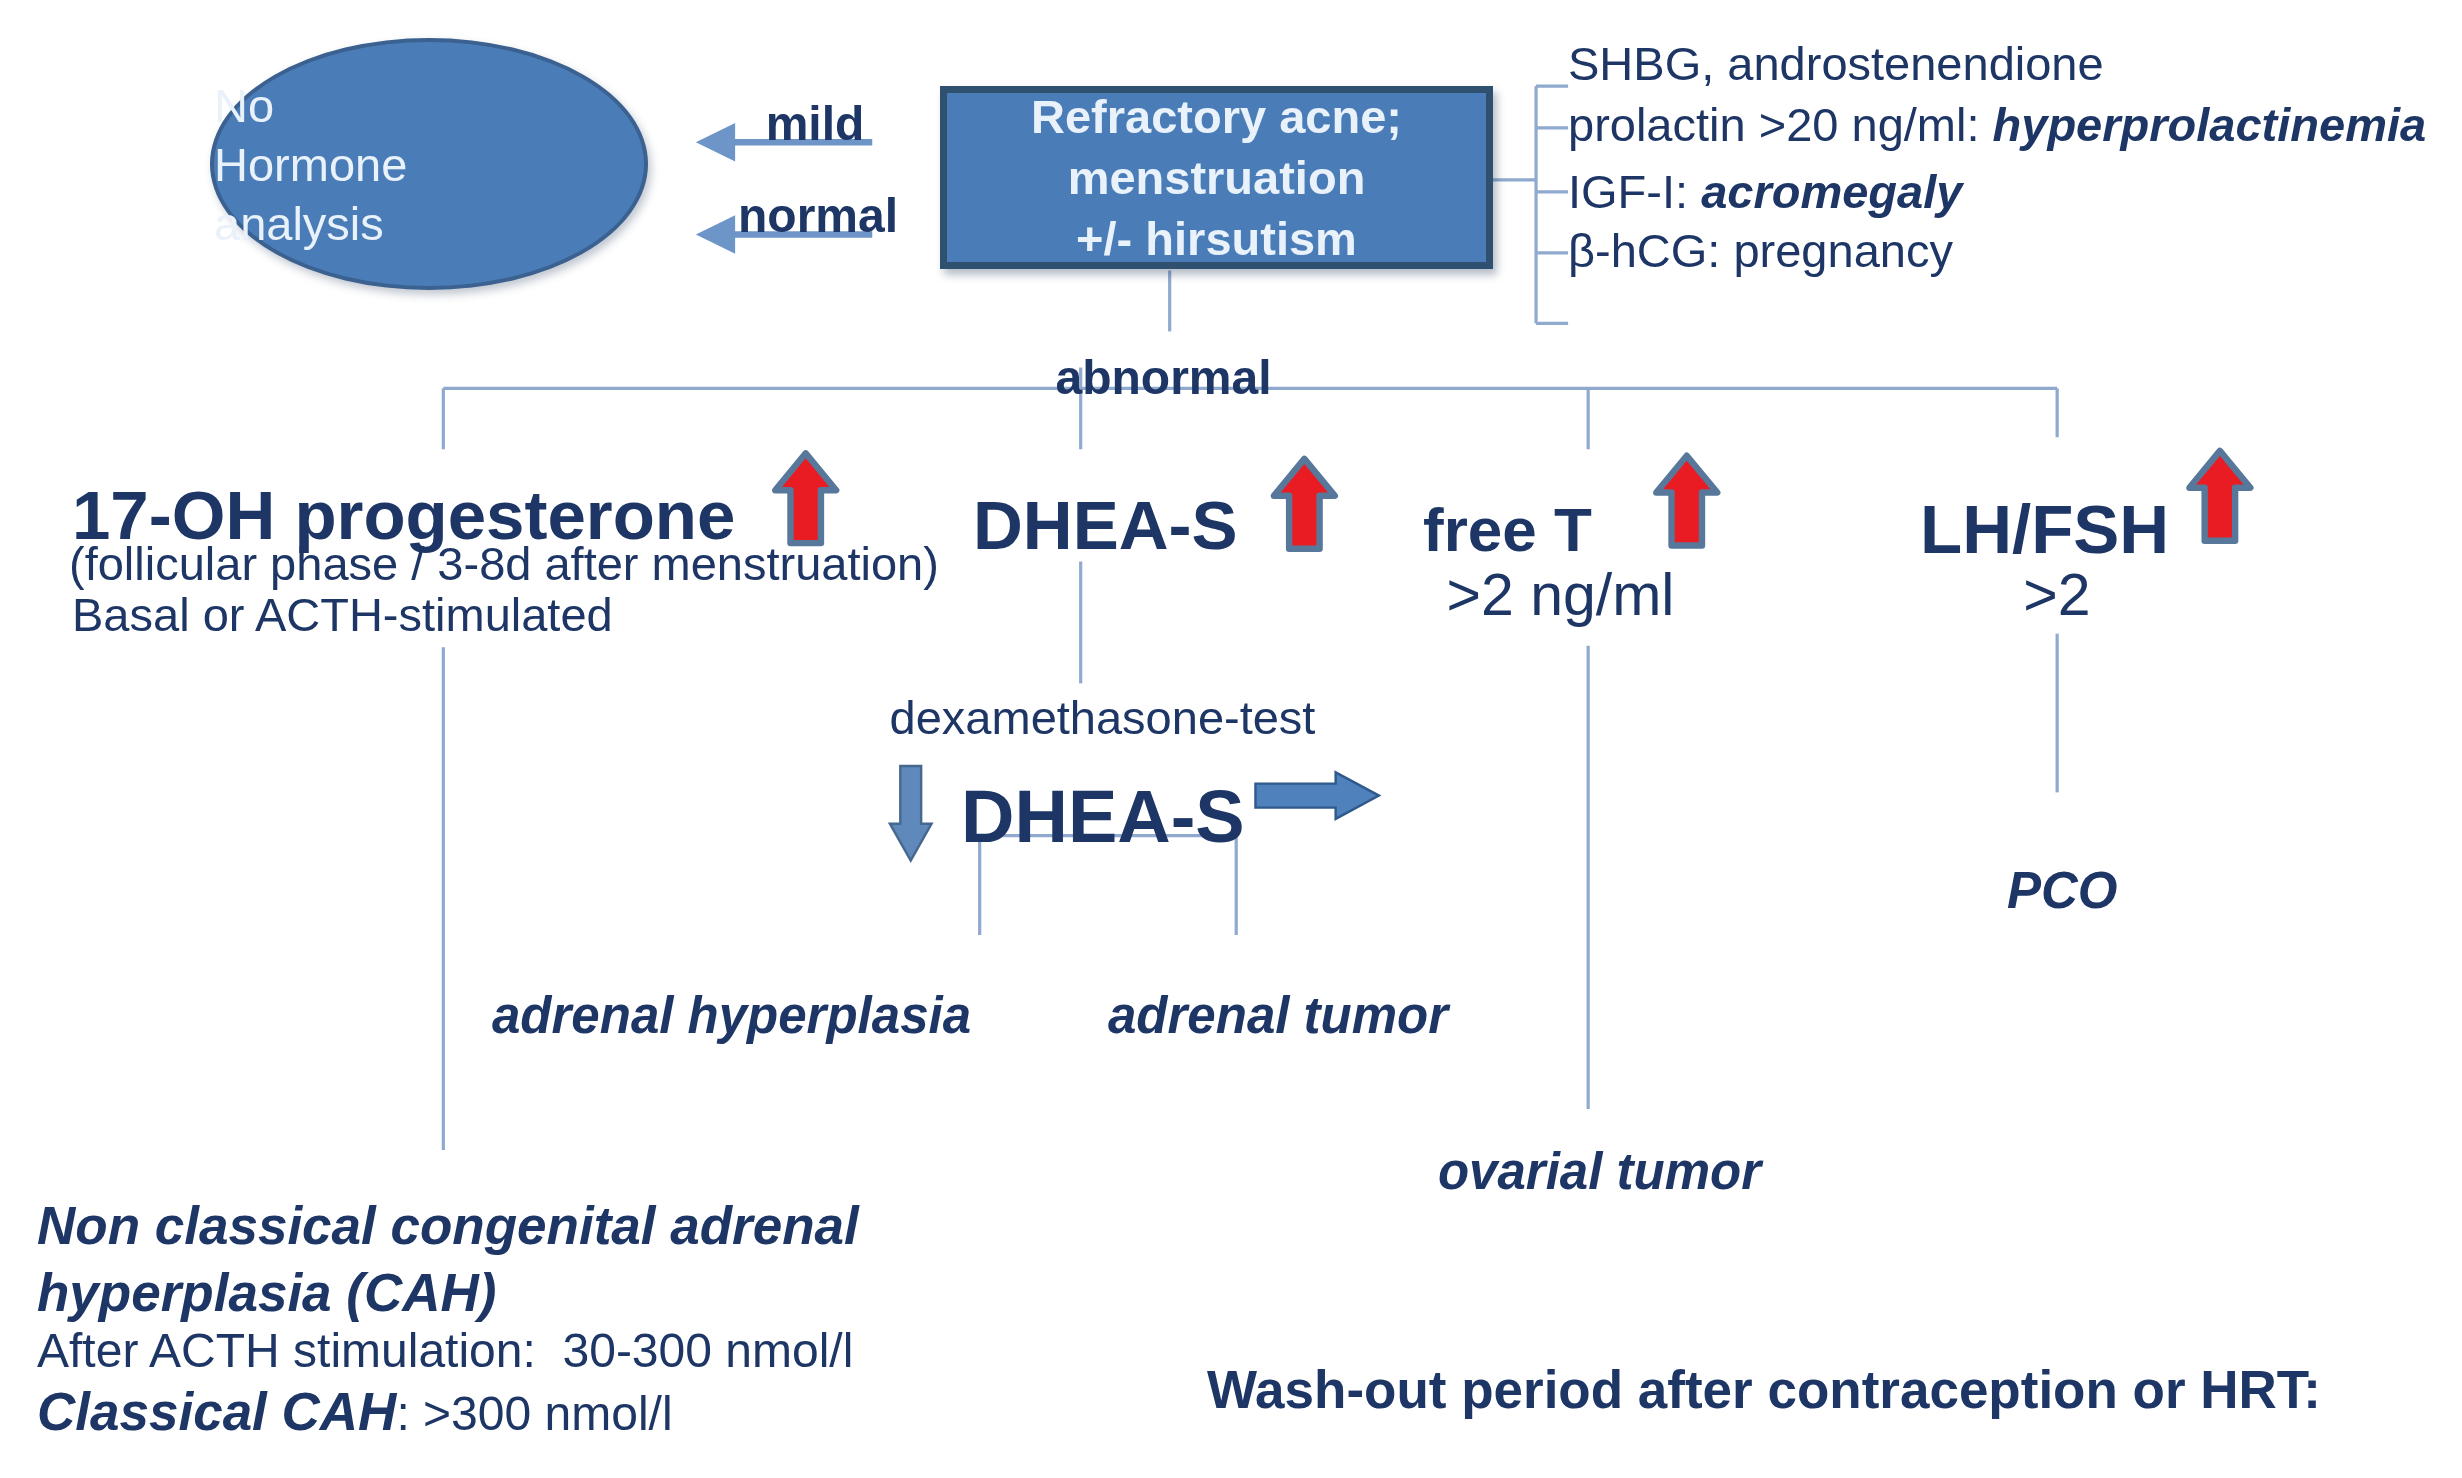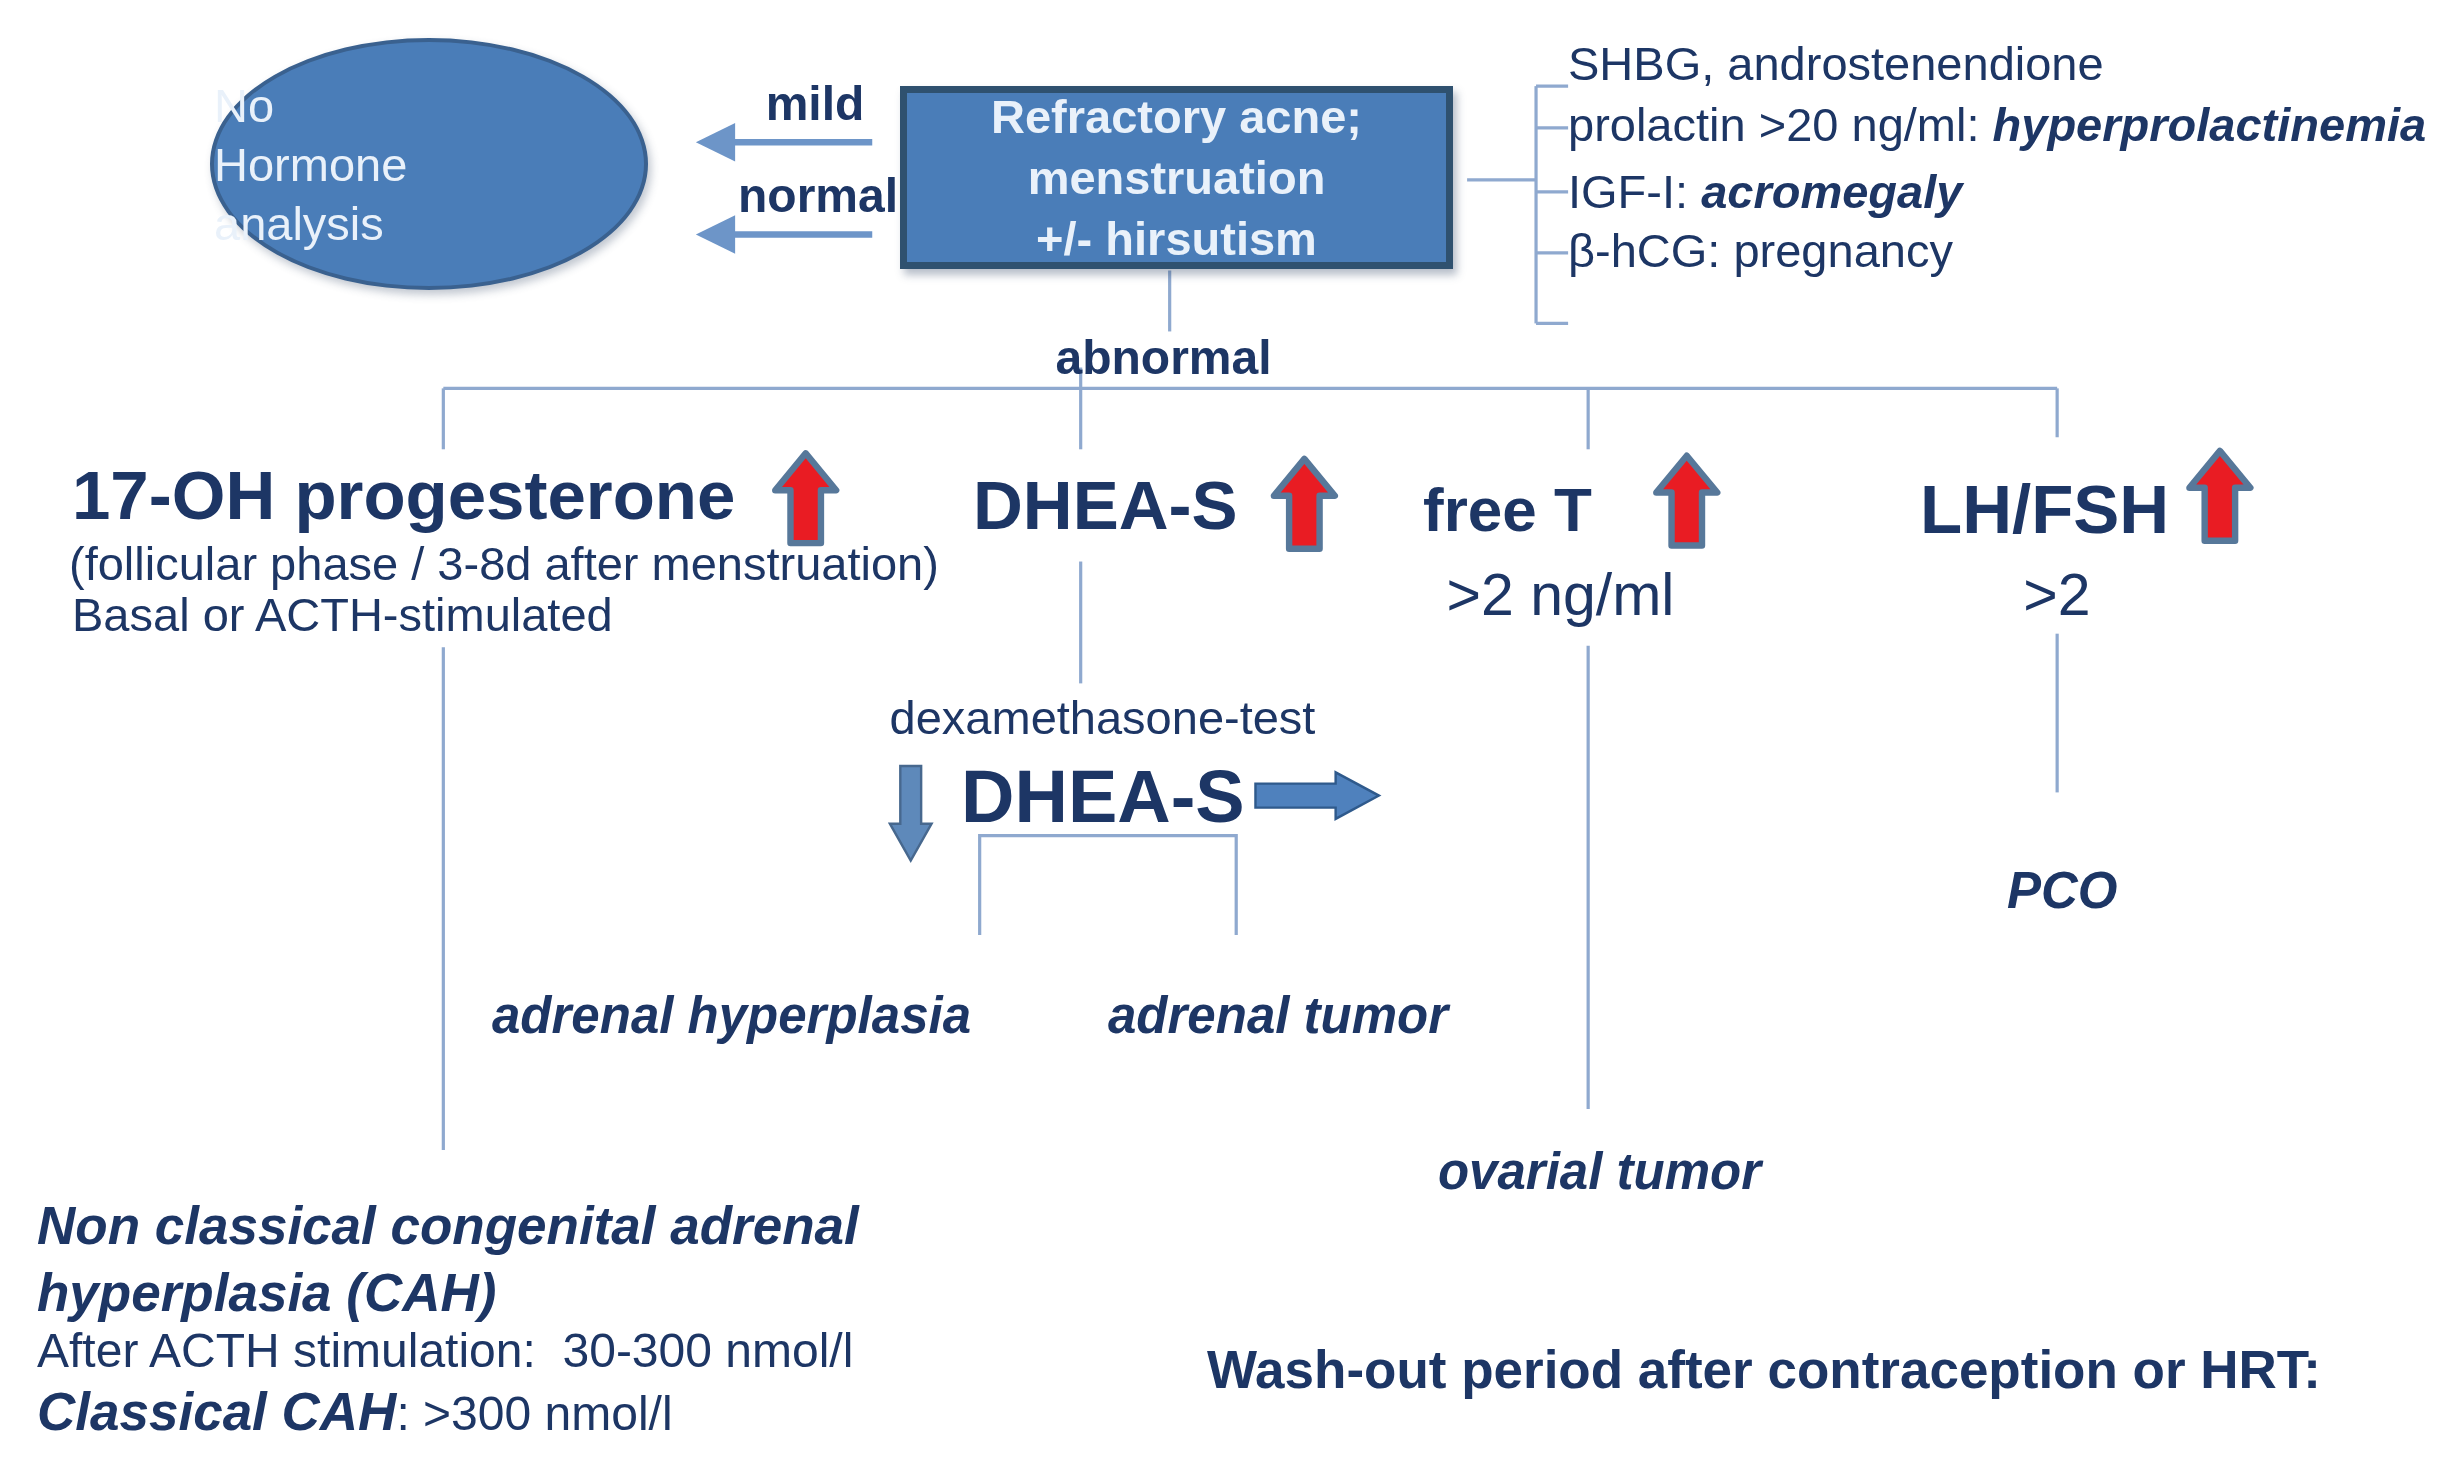--- a/index.html
+++ b/index.html
@@ -14,32 +14,32 @@
     --red-edge:#57789a;
     --light:#e9f1fa;
   }
   html,body{margin:0;padding:0;background:#fff;}
   .canvas{
     position:relative;width:2462px;height:1479px;background:#ffffff;
     font-family:"Liberation Sans", sans-serif;color:var(--navy);overflow:hidden;
   }
   .lines{position:absolute;left:0;top:0;width:2462px;height:1479px;}
   .t{position:absolute;white-space:nowrap;line-height:1.06;color:var(--navy);}
-  .b{font-weight:bold;}
+  .b{font-weight:bold;margin-top:20px;}
   .bi{font-weight:bold;font-style:italic;}
   .ctr{text-align:center;}
   .ellipse{
     position:absolute;left:210px;top:38px;width:430px;height:244px;
     background:var(--shape-blue);border:4px solid var(--ellipse-border);border-radius:50%;
     display:flex;flex-direction:column;align-items:flex-start;justify-content:center;
     font-size:47px;line-height:59px;color:var(--light);
     box-shadow:3.2px 4.8px 8px rgba(50,70,100,.30);
   }
   .mainbox{
-    position:absolute;left:900px;top:86px;width:553px;height:183px;
+    position:absolute;left:940px;top:86px;width:553px;height:183px;
     background:var(--shape-blue);border:7.2px solid var(--shape-border);box-sizing:border-box;
     display:flex;flex-direction:column;align-items:center;justify-content:center;
     font-weight:bold;font-size:47px;line-height:61px;color:var(--light);
     box-shadow:4px 5.6px 8px rgba(50,70,100,.35);
   }
 </style>
 </head>
 <body>
 
 <div class="canvas">

